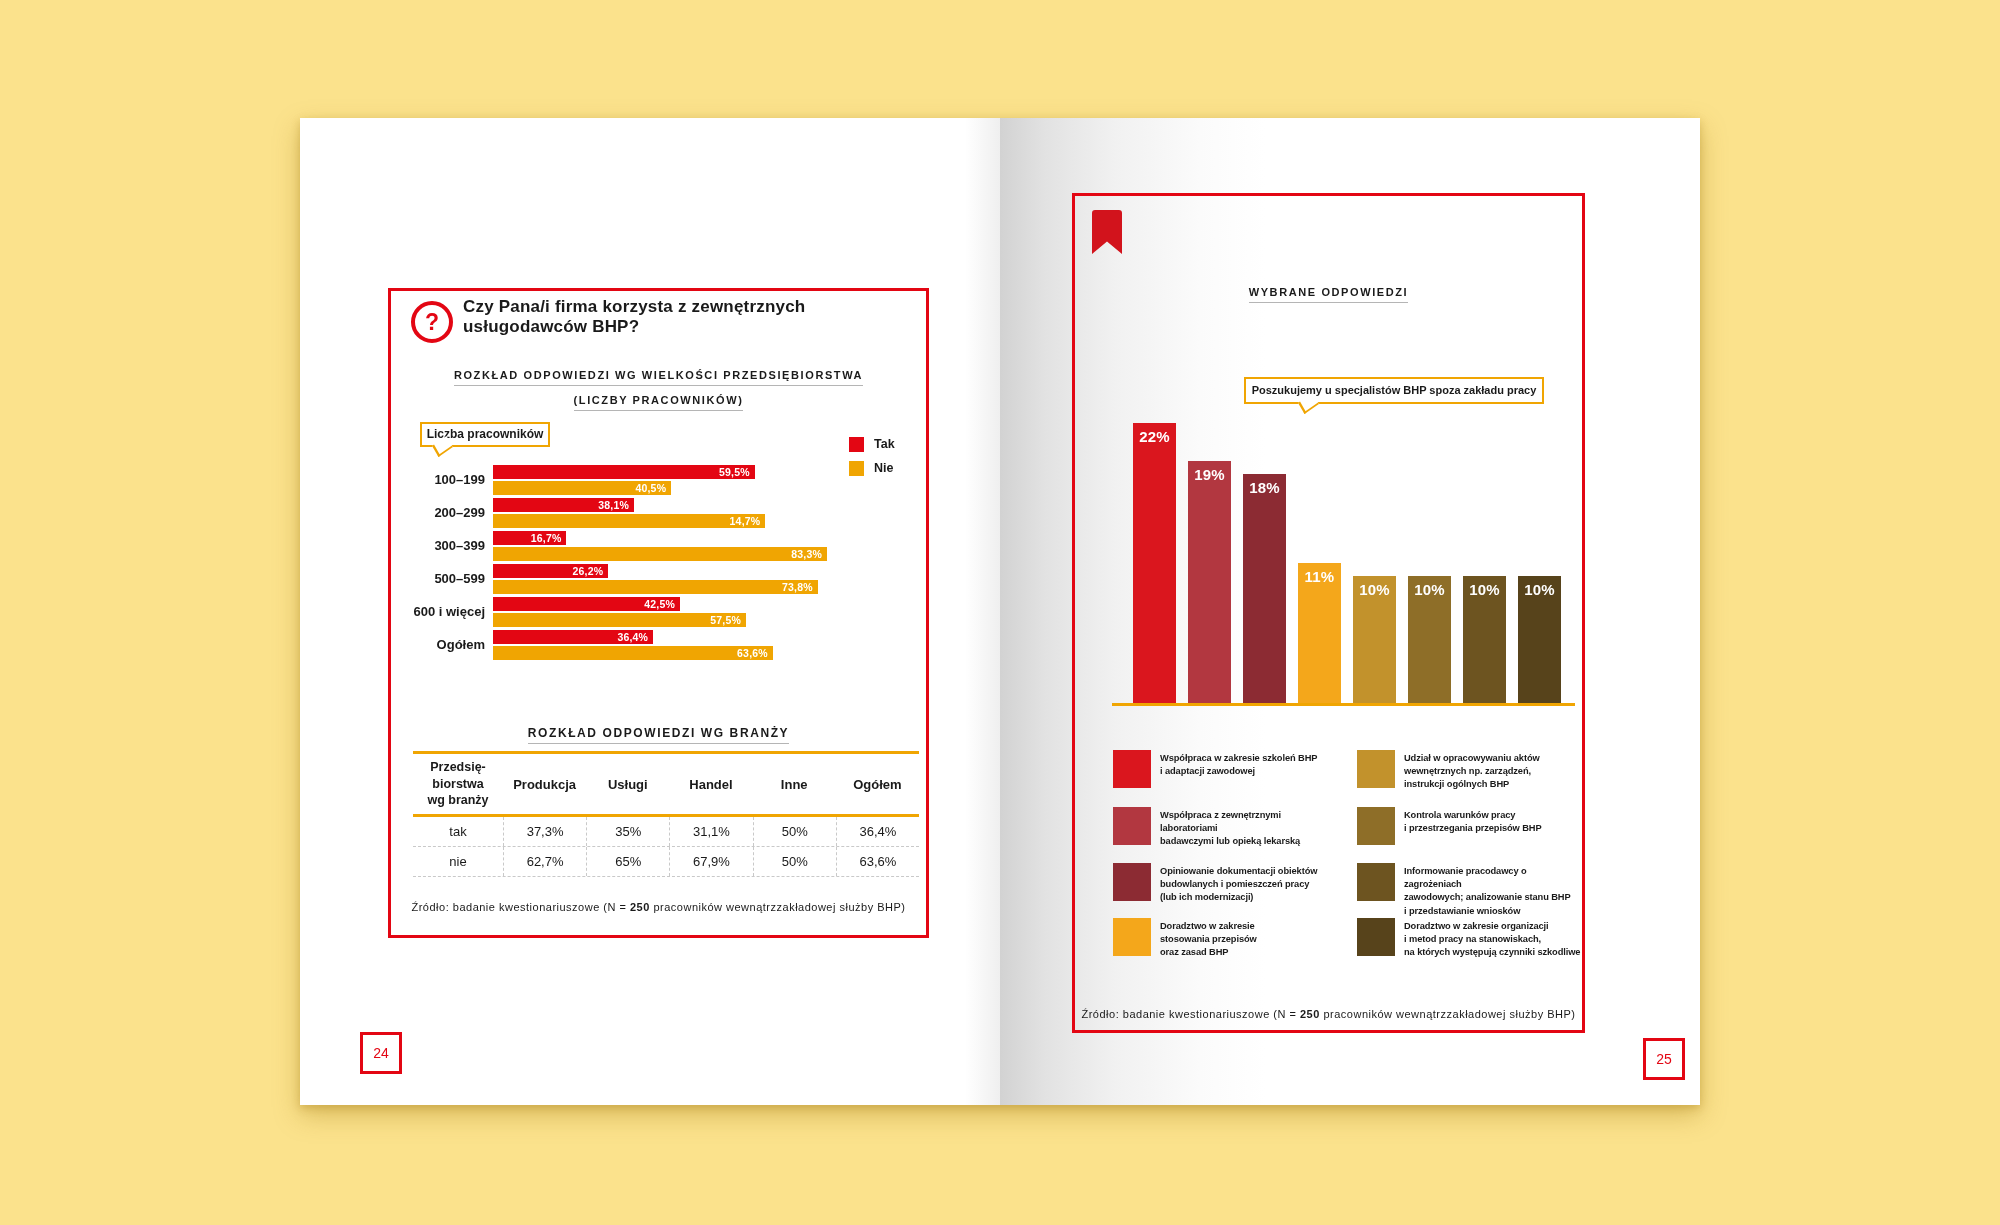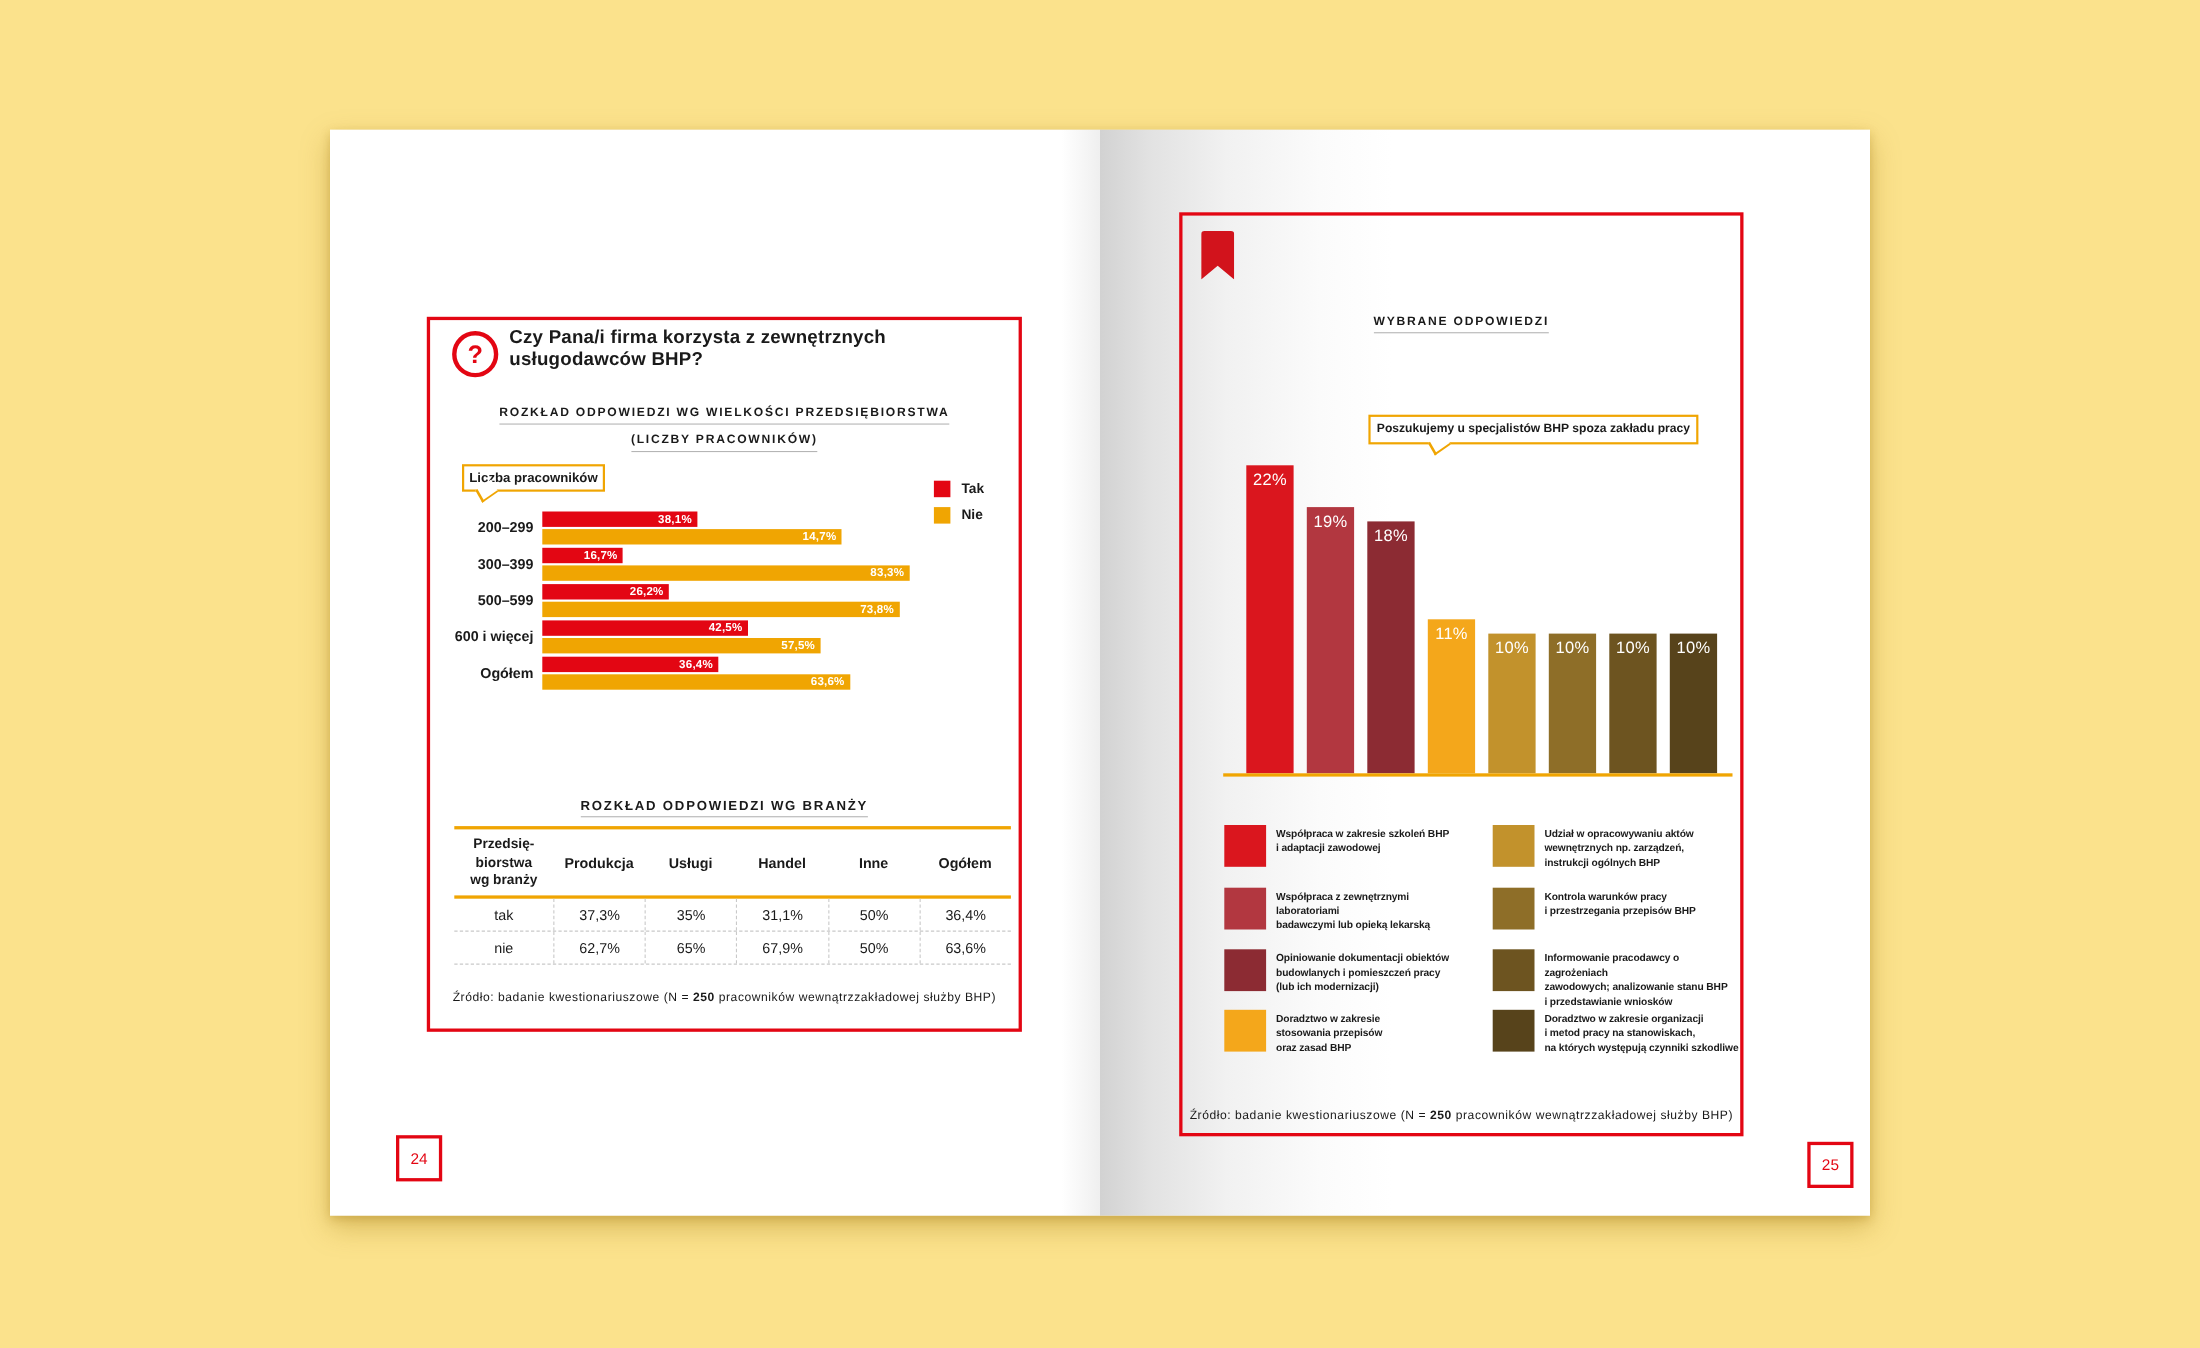--- a/index.html
+++ b/index.html
@@ -60,21 +60,21 @@
   .rbox{position:absolute;left:72px;top:75px;width:513px;height:840px;border:3px solid #E30613;box-sizing:border-box;background:transparent;}
   .bookmark{position:absolute;left:17px;top:14px;}
   .rtitle{position:absolute;left:70px;top:13px;right:10px;margin:0;font-size:16.5px;line-height:1.22;font-weight:700;
           color:#1a1a1a;white-space:pre-line;letter-spacing:.2px;}
   .subt-r{top:86px;}
   .callout-right{left:169px;top:181px;width:300px;height:27px;}
   .callout-right .ctext{font-size:11px;line-height:22px;white-space:nowrap;}
   .callout-right .tail{left:55px;}
   .rchart{position:absolute;left:0;top:0;width:507px;height:507px;}
   .vbar{position:absolute;bottom:0;width:43px;}
-  .vval{padding-top:5px;text-align:center;font-size:15px;font-weight:400;color:#fff;letter-spacing:.2px;}
+  .vval{padding-top:5px;text-align:center;font-size:15px;font-weight:700;color:#fff;letter-spacing:.2px;}
   .baseline{position:absolute;left:37px;top:507px;width:463px;height:3px;background:#F0A502;}
   .rlegend{position:absolute;left:0;top:0;width:100%;height:100%;}
   .litem{position:absolute;width:225px;}
   .lsw{position:absolute;left:0;top:0;width:38px;height:38px;display:block;}
   .ltx{position:absolute;left:47px;top:2px;font-size:9.3px;font-weight:700;letter-spacing:-.1px;
        line-height:1.42;color:#1a1a1a;white-space:pre-line;}
   .src-right{top:812px;}
 </style>
 </head>
 <body>
@@ -97,20 +97,29 @@
             <div class="hl-row">
               <span class="hl-sw" style="background: rgb(227, 6, 19);"></span>
               <span class="hl-lb">Tak</span>
             </div>
             <div class="hl-row">
               <span class="hl-sw" style="background: rgb(240, 165, 2);"></span>
               <span class="hl-lb">Nie</span>
             </div>
           </div>
         <div class="hchart">
+            <div class="lrow">
+              <span class="cat">100–199</span>
+              <div class="hbar tak" style="width: 261.8px; background: rgb(227, 6, 19);">
+                <span class="hval">59,5%</span>
+              </div>
+              <div class="hbar nie" style="width: 178.2px; background: rgb(240, 165, 2);">
+                <span class="hval">40,5%</span>
+              </div>
+            </div>
             <div class="lrow">
               <span class="cat">200–299</span>
               <div class="hbar tak" style="width: 141px; background: rgb(227, 6, 19);">
                 <span class="hval">38,1%</span>
               </div>
               <div class="hbar nie" style="width: 272.36px; background: rgb(240, 165, 2);">
                 <span class="hval">14,7%</span>
               </div>
             </div>
             <div class="lrow">

